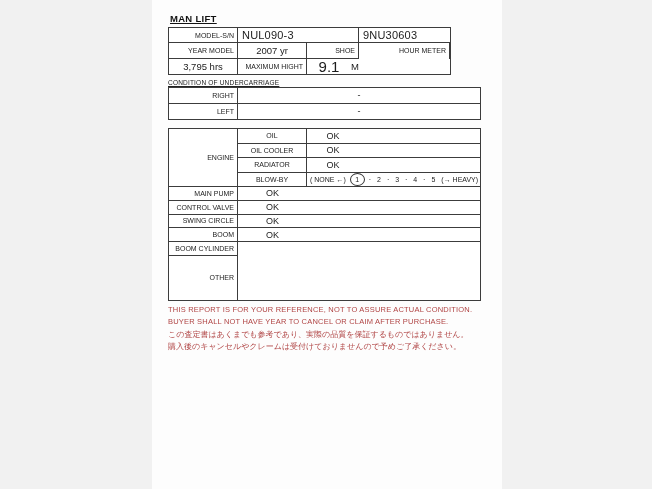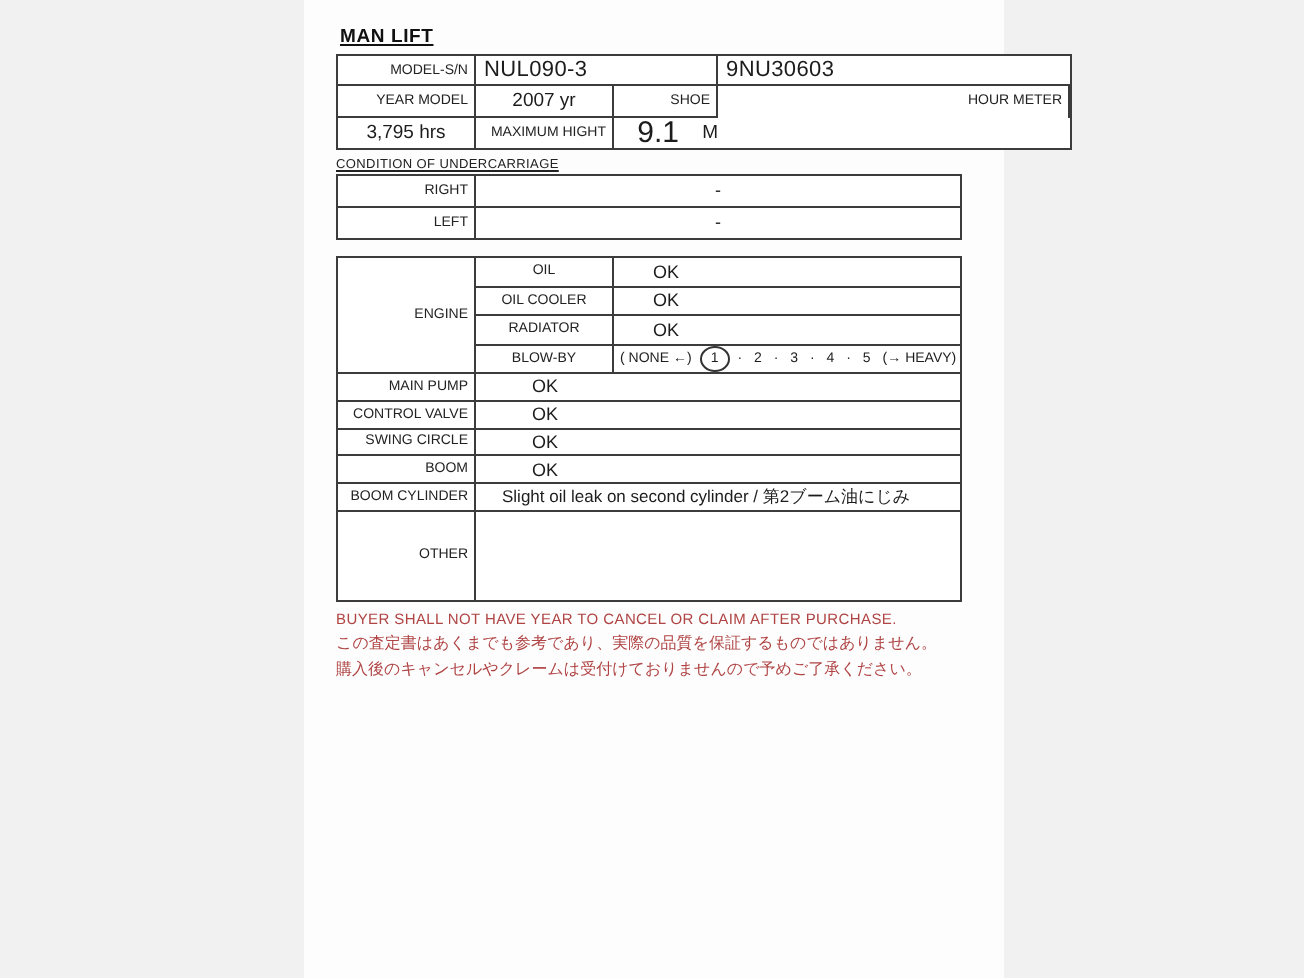--- a/index.html
+++ b/index.html
@@ -26,21 +26,21 @@
   .no-b{border-bottom:none;}
 
   .lbl{justify-content:flex-end;padding-right:3px;font-size:7px;color:#222;}
   .sublbl{justify-content:center;font-size:7px;color:#222;}
   .bigval{padding-left:4px;font-size:11px;letter-spacing:.2px;}
   .midval{justify-content:center;font-size:9.5px;}
   .okcell{font-size:9px;}
   .okcell .okspan{display:inline-block;text-align:center;}
 
   
-  #spec{left:168px;top:27px;width:368px;height:48px;
+  #spec{left:168px;top:27px;width:283px;height:48px;
         grid-template-columns:69px 69px 52px 1fr;grid-template-rows:1fr 1fr 1fr;}
   .hm-val{width:85px;text-align:center;font-size:15px;}
   .hm-unit{font-size:9.5px;}
 
   
   .uc-heading{position:absolute;left:168px;top:79px;font-size:6.5px;color:#222;
               text-decoration:underline;letter-spacing:.2px;}
   #uc{left:168px;top:87px;width:313px;height:33px;
       grid-template-columns:69px 1fr;grid-template-rows:1fr 1fr;}
   .dash{justify-content:center;font-size:9px;}
@@ -138,23 +138,23 @@
   <div class="c okcell ok-comp span2 no-r" style="grid-row:7">
     <span class="okspan">OK</span>
   </div>
 
   <div class="c lbl" style="grid-row:8;grid-column:1">BOOM</div>
   <div class="c okcell ok-comp span2 no-r" style="grid-row:8">
     <span class="okspan">OK</span>
   </div>
 
   <div class="c lbl" style="grid-row:9;grid-column:1">BOOM CYLINDER</div>
-  <div class="c remark span2 no-r" style="grid-row:9">Slight oil leak on second cylinder / 第2ブーム油にじみ</div>
 
   <div class="c lbl no-b" style="grid-row:10;grid-column:1">OTHER</div>
   <div class="c remark span2 no-r no-b" style="grid-row:10"></div>
 </div>
 
 <div class="disclaimer">
+  <div class="en">THIS REPORT IS FOR YOUR REFERENCE, NOT TO ASSURE ACTUAL CONDITION.</div>
   <div class="en">BUYER SHALL NOT HAVE YEAR TO CANCEL OR CLAIM AFTER PURCHASE.</div>
   <div class="jp">この査定書はあくまでも参考であり、実際の品質を保証するものではありません。</div>
   <div class="jp">購入後のキャンセルやクレームは受付けておりませんので予めご了承ください。</div>
 </div>
 
 </body></html>

